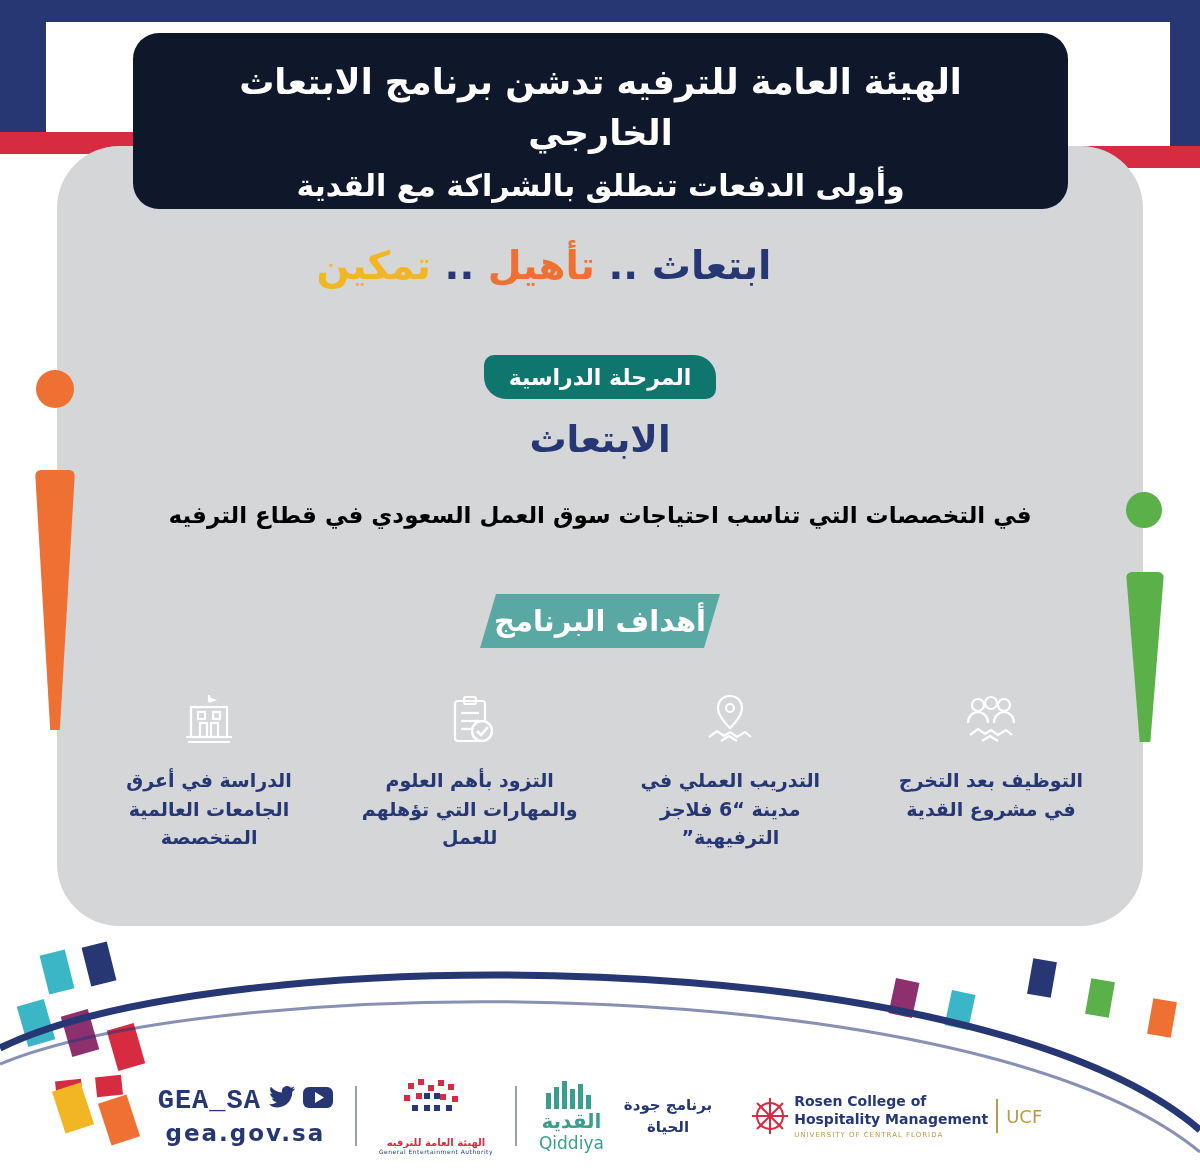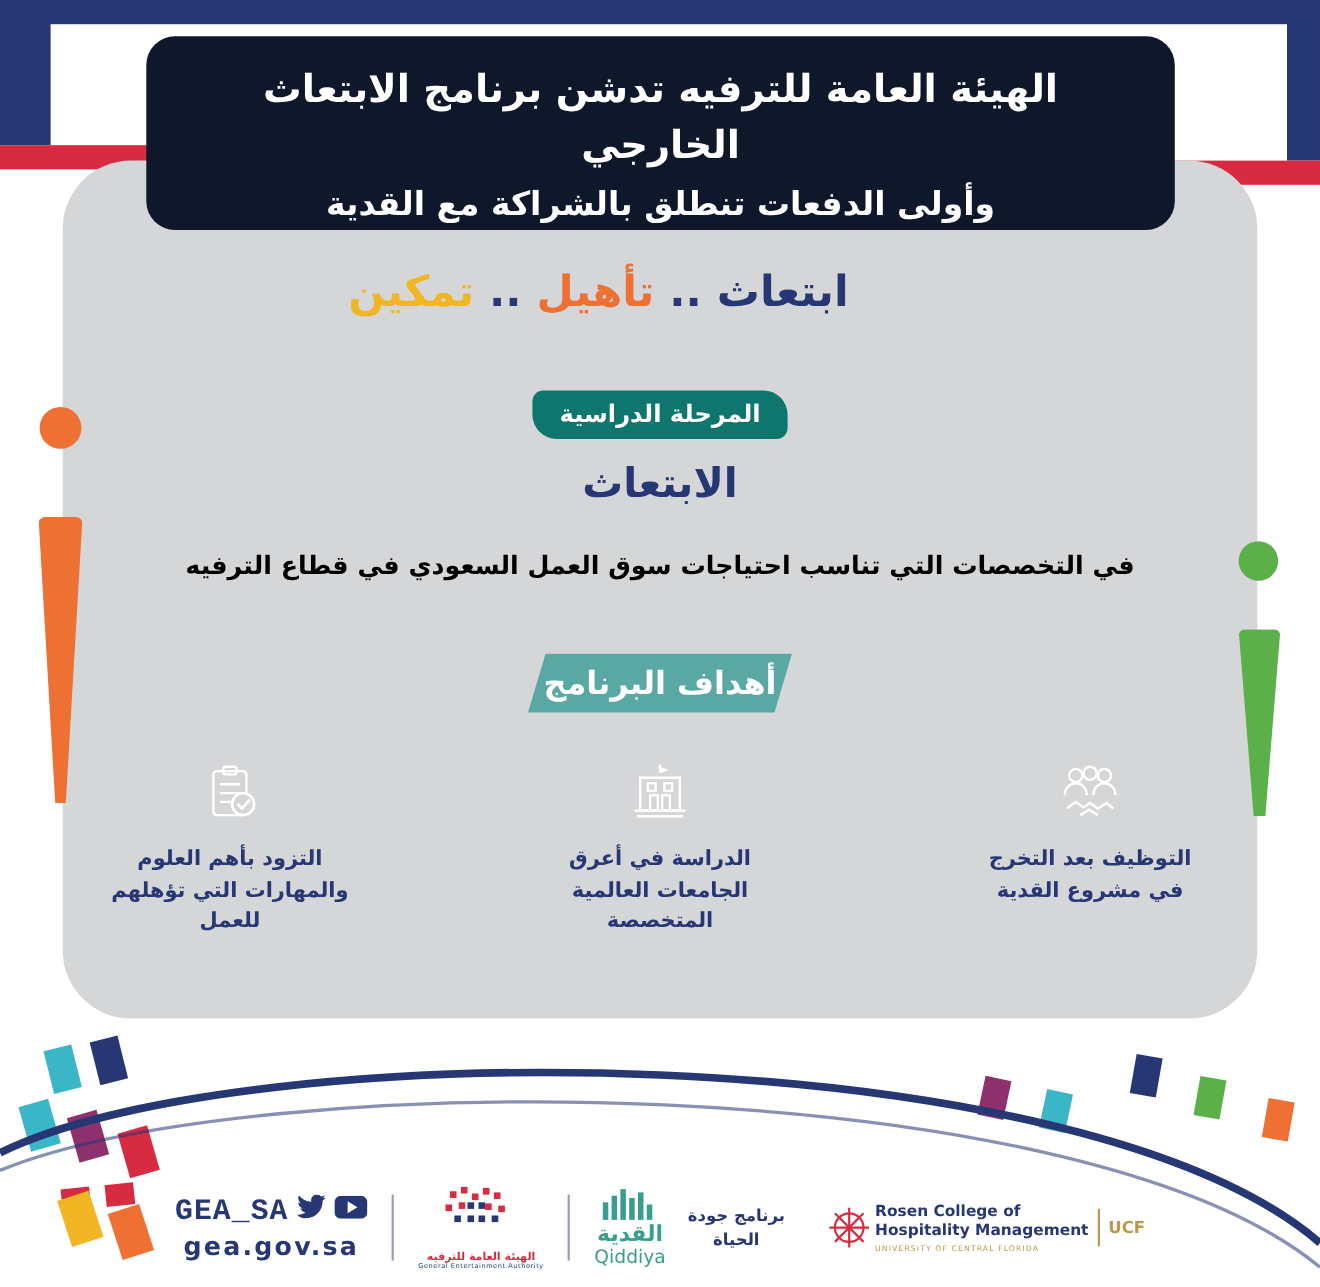--- a/index.html
+++ b/index.html
@@ -217,21 +217,21 @@
   .logo-block { display: flex; flex-direction: column; align-items: center; }
   .gea-logo-txt { font-size: 10px; color: #d62b40; font-weight: bold; margin-top: 4px; }
   .gea-logo-sub { font-size: 6px; color: #263774; letter-spacing: .5px; }
   .qid-ar { font-size: 20px; color: #3a9e8f; font-weight: bold; }
   .qid-en { font-size: 17px; color: #3a9e8f; }
   .jawda-ar { font-size: 15px; color: #263774; font-weight: bold; line-height: 1.5; text-align: center;}
   .rosen { display: flex; align-items: center; gap: 8px; }
   .rosen .bar { width: 2px; height: 34px; background: #b99a4a; }
   .rosen .t1 { font-size: 14px; color: #263774; font-weight: bold; line-height: 1.25; }
   .rosen .t2 { font-size: 7px; color: #b99a4a; letter-spacing: 1px; margin-top: 3px; }
-  .ucf { font-size: 15px; color: #b99a4a; font-weight: bold; }
+  .ucf { font-size: 18px; color: #b99a4a; font-weight: normal; }
 </style>
 </head>
 <body>
 
 <div class="poster">
 
   <div class="navy-top-band"></div>
   <div class="navy-left-band"></div>
   <div class="navy-right-band"></div>
   <div class="red-left-bar"></div>
@@ -261,54 +261,65 @@
     <span>المرحلة الدراسية</span>
   </div>
   <div class="stage-value">الابتعاث</div>
   <div class="stage-desc">في التخصصات التي تناسب احتياجات سوق العمل السعودي في قطاع الترفيه</div>
 
   <div class="goals-banner">
     <span>أهداف البرنامج</span>
   </div>
 
   <div class="goals">
-
-    <div class="goal">
-      <div class="icon">
-        <svg width="62" height="56" viewBox="0 0 62 56" fill="none" stroke="#ffffff" stroke-width="2.2">
-          <rect x="16" y="8" width="30" height="40" rx="3"></rect>
-          <rect x="25" y="4" width="12" height="7" rx="2"></rect>
-          <line x1="22" y1="20" x2="40" y2="20"></line>
-          <line x1="22" y1="28" x2="40" y2="28"></line>
-          <line x1="22" y1="36" x2="34" y2="36"></line>
-          <circle cx="43" cy="38" r="10" fill="#d4d6d8"></circle>
-          <circle cx="43" cy="38" r="10"></circle>
-          <path d="M38 38 l4 4 l7 -8" stroke-width="2.6"></path>
-        </svg>
-      </div>
-      <div class="txt">التزود بأهم العلوم والمهارات التي تؤهلهم للعمل</div>
-    </div>
 
     <div class="goal">
       <div class="icon">
         <svg width="62" height="56" viewBox="0 0 62 56" fill="none" stroke="#ffffff" stroke-width="2.2">
           <line x1="31" y1="2" x2="31" y2="9"></line>
           <path d="M31 4 L39 7 L31 10 Z" fill="#ffffff" stroke="none"></path>
           <rect x="13" y="14" width="36" height="30"></rect>
           <rect x="22" y="30" width="7" height="14"></rect>
           <rect x="33" y="30" width="7" height="14"></rect>
           <rect x="20" y="19" width="7" height="7"></rect>
           <rect x="35" y="19" width="7" height="7"></rect>
           <line x1="8" y1="44" x2="54" y2="44"></line>
           <line x1="10" y1="49" x2="52" y2="49"></line>
         </svg>
       </div>
       <div class="txt">الدراسة في أعرق الجامعات العالمية المتخصصة</div>
     </div>
 
+    <div class="goal">
+      <div class="icon">
+        <svg width="62" height="56" viewBox="0 0 62 56" fill="none" stroke="#ffffff" stroke-width="2.2">
+          <rect x="16" y="8" width="30" height="40" rx="3"></rect>
+          <rect x="25" y="4" width="12" height="7" rx="2"></rect>
+          <line x1="22" y1="20" x2="40" y2="20"></line>
+          <line x1="22" y1="28" x2="40" y2="28"></line>
+          <line x1="22" y1="36" x2="34" y2="36"></line>
+          <circle cx="43" cy="38" r="10" fill="#d4d6d8"></circle>
+          <circle cx="43" cy="38" r="10"></circle>
+          <path d="M38 38 l4 4 l7 -8" stroke-width="2.6"></path>
+        </svg>
+      </div>
+      <div class="txt">التزود بأهم العلوم والمهارات التي تؤهلهم للعمل</div>
+    </div>
+
+    <div class="goal">
+      <div class="icon">
+        <svg width="62" height="56" viewBox="0 0 62 56" fill="none" stroke="#ffffff" stroke-width="2.2">
+          <path d="M31 3 c-7 0 -12 5 -12 12 c0 9 12 20 12 20 c0 0 12 -11 12 -20 c0 -7 -5 -12 -12 -12 z"></path>
+          <circle cx="31" cy="15" r="4"></circle>
+          <path d="M10 44 l8 -6 l7 5 l6 -4 l7 5 l8 -5 l6 5"></path>
+          <path d="M22 48 l8 -5 l8 5"></path>
+        </svg>
+      </div>
+      <div class="txt">التدريب العملي في مدينة “6 فلاجز الترفيهية”</div>
+    </div>
 
     <div class="goal">
       <div class="icon">
         <svg width="62" height="56" viewBox="0 0 62 56" fill="none" stroke="#ffffff" stroke-width="2.2">
           <circle cx="18" cy="12" r="6"></circle>
           <circle cx="44" cy="12" r="6"></circle>
           <circle cx="31" cy="10" r="6"></circle>
           <path d="M8 30 c0 -7 5 -11 10 -11 c5 0 10 4 10 11"></path>
           <path d="M34 30 c0 -7 5 -11 10 -11 c5 0 10 4 10 11"></path>
           <path d="M10 42 l8 -6 l7 5 l6 -4 l7 5 l8 -5 l6 5"></path>

